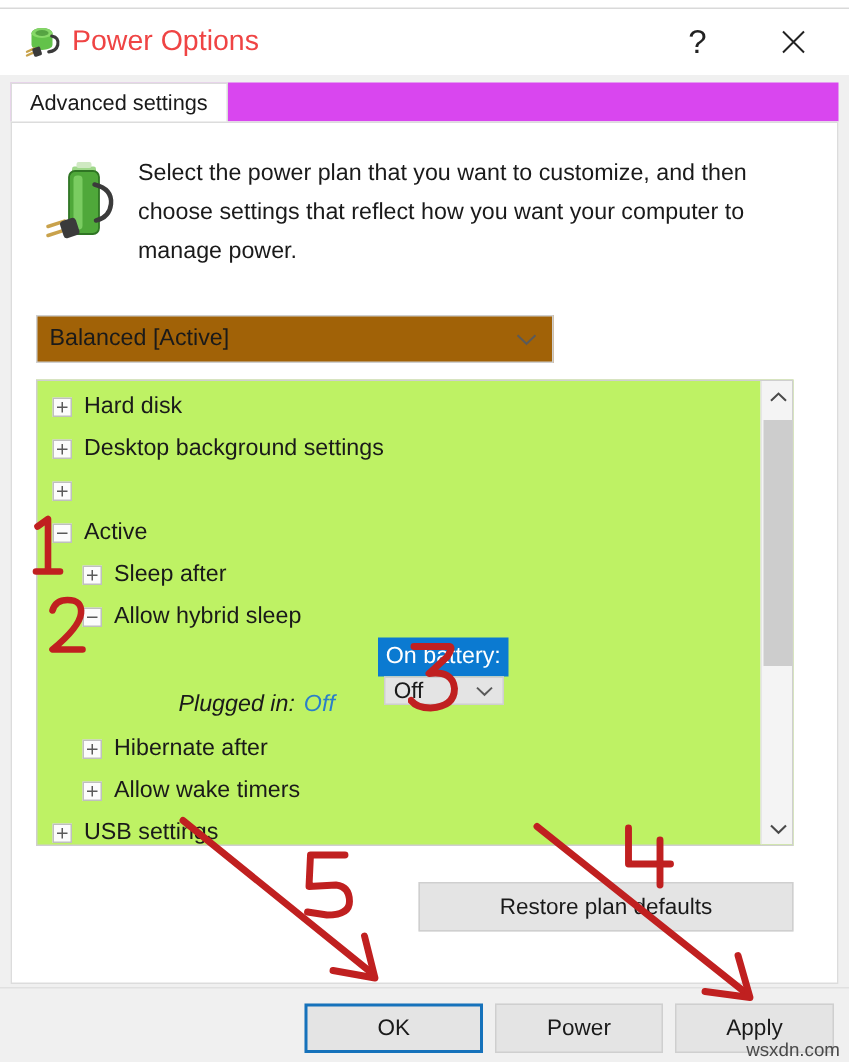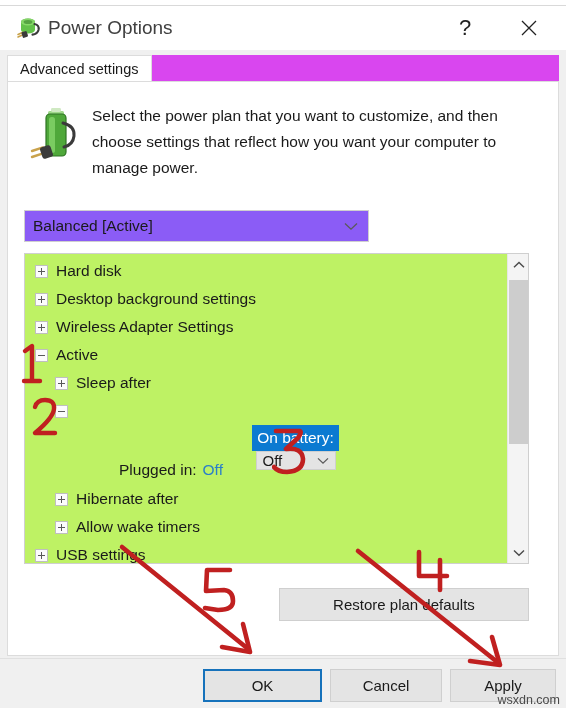--- a/index.html
+++ b/index.html
@@ -30,21 +30,21 @@
   
   .titlebar {
     position: absolute; left: 0; top: 6px; width: 566px; height: 44px;
     background: #ffffff;
   }
   .title-icon {
     position: absolute; left: 14px; top: 8px; width: 28px; height: 28px;
   }
   .title-text {
     position: absolute; left: 48px; top: 8px;
-    font-size: 19px; color: #404040; line-height: 28px;
+    font-size: 19px; color: #ef4444; line-height: 28px;
     white-space: nowrap;
   }
   .tb-btn {
     position: absolute; top: 4px; width: 46px; height: 36px;
     display: flex; align-items: center; justify-content: center;
     color: #222; background: transparent; border: 0;
   }
   .tb-help { right: 78px; font-size: 22px; font-weight: 400; }
   .tb-close { right: 14px; }
 
@@ -81,21 +81,21 @@
     position: absolute; left: 30px; top: 55px; width: 52px; height: 62px;
   }
   .desc-text {
     position: absolute; left: 92px; top: 53px; width: 440px;
     font-size: 15.5px; line-height: 26px; color: #1a1a1a;
   }
 
   
   .plan-combo {
     position: absolute; left: 24px; top: 160px; width: 345px; height: 32px;
-    background: #8b5cf6;
+    background: #a16207;
     border: 1px solid #cfcfcf;
     display: flex; align-items: center;
   }
   .plan-combo .val {
     font-size: 15.5px; color: #1a1a1a; padding-left: 8px; flex: 1;
     white-space: nowrap; overflow: hidden;
   }
   .plan-combo .chev {
     width: 34px; display: flex; align-items: center; justify-content: center;
   }
@@ -155,21 +155,21 @@
     margin-left: 0px;
   }
   .val-combo .v {
     flex: 1; font-size: 15px; color: #1a1a1a; padding-left: 6px; white-space: nowrap;
   }
   .val-combo .c {
     width: 24px; display: flex; align-items: center; justify-content: center;
   }
   .row-plugged {
     height: 30px; display: flex; align-items: center;
-    padding-left: 60px; font-size: 15.5px; color: #1a1a1a;
+    padding-left: 60px; font-size: 15.5px; color: #1a1a1a; font-style: italic;
   }
   .row-plugged .lbl { padding-left: 34px; }
   .row-plugged .lnk { color: #2a7fc9; margin-left: 6px; }
 
   
   .sb {
     position: absolute; right: 0; top: 0; width: 21px; height: 100%;
     background: #f4f4f4; border-left: 1px solid #e6e6e6;
   }
   .sb-arrow {
@@ -303,35 +303,35 @@
           <span>Hard disk</span>
         </div>
 
         <div class="trow l0">
           <span class="exp plus"></span>
           <span>Desktop background settings</span>
         </div>
 
         <div class="trow l0">
           <span class="exp plus"></span>
-          <span>Wireless Adapter Settings</span>
         </div>
 
         <div class="trow l0">
           <span class="exp"></span>
           <span>Active</span>
         </div>
 
         <div class="trow l1">
           <span class="exp plus"></span>
           <span>Sleep after</span>
         </div>
 
         <div class="trow l1">
           <span class="exp"></span>
+          <span>Allow hybrid sleep</span>
         </div>
 
         <div class="row-setting">
           <span class="hl-label">On battery:</span>
           <span class="val-combo">
             <span class="v">Off</span>
             <span class="c">
               <svg width="12" height="8" viewBox="0 0 12 8">
                 <path d="M1 1.4 L6 6.2 L11 1.4" fill="none" stroke="#5a5a5a" stroke-width="1.3"></path>
               </svg>
@@ -380,21 +380,21 @@
       <span>Restore plan defaults</span>
     </div>
 
   </div>
 
   <div class="btnbar">
     <div class="dbtn ok">
       <span>OK</span>
     </div>
     <div class="dbtn cancel">
-      <span>Cancel</span>
+      <span>Power</span>
     </div>
     <div class="dbtn apply">
       <span>Apply</span>
     </div>
     <div class="watermark">wsxdn.com</div>
   </div>
 
   <div class="anno">
     <svg width="566" height="708" viewBox="0 0 566 708">
       <g fill="none" stroke="#c02020" stroke-width="4.6" stroke-linecap="round" stroke-linejoin="round">

